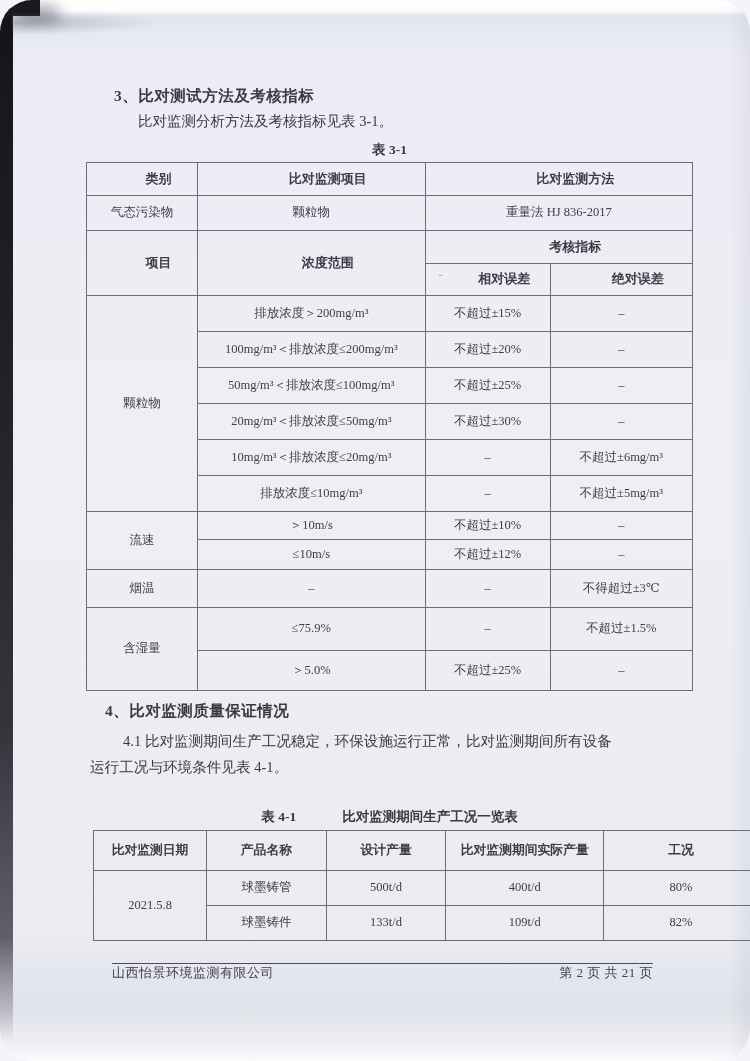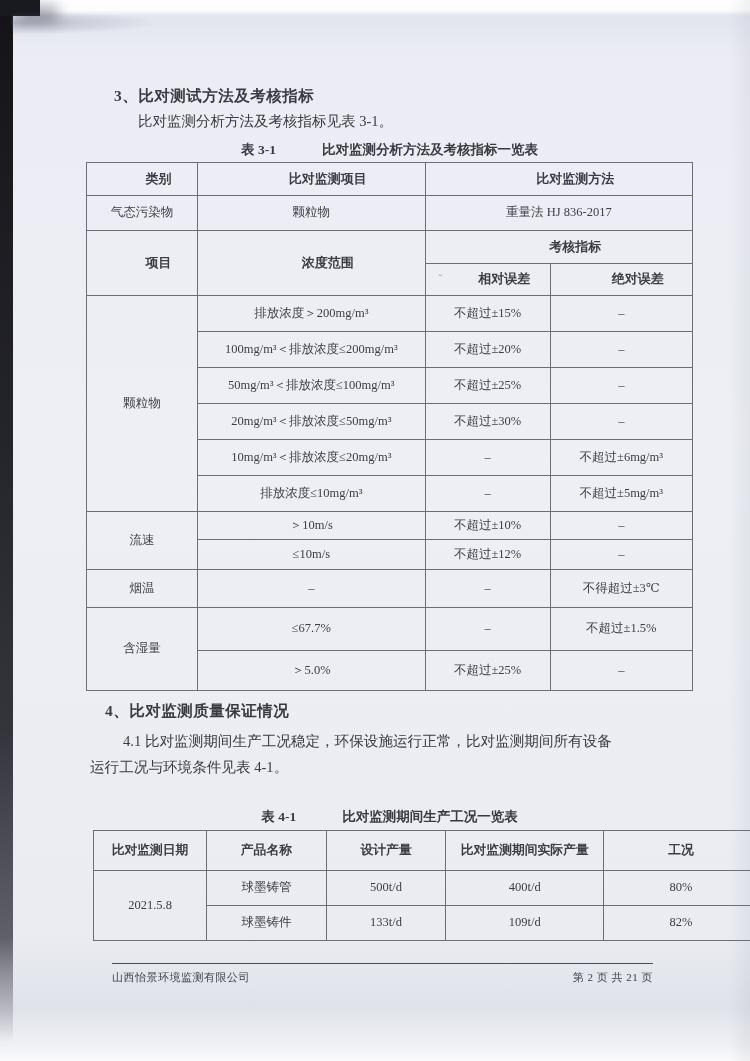--- a/index.html
+++ b/index.html
@@ -12,20 +12,21 @@
   .page {
     position: relative; width: 750px; height: 1061px; overflow: hidden;
     background:
       linear-gradient(180deg,
         #ffffff 0px, #fdfdfe 10px,
         #e2e4ee 16px, #e7e9f1 34px,
         #ecedf4 60px, #edeff5 45%,
         #eaecf2 88%, #e0e2ea 95%,
         #eef0f4 98.5%, #fbfbfd 100%);
     color: #3a3a42;
+    border-radius: 32px;
   }
   .page::after { 
     content:""; position:absolute; top:0; right:0; width:22px; height:100%;
     background: linear-gradient(90deg, rgba(120,125,140,0) 0%, rgba(120,125,140,0.10) 100%);
     pointer-events:none;
   }
   .left-strip {
     position:absolute; left:0; top:0; width:13px; height:1042px;
     background: linear-gradient(180deg, #141418 0%, #23232a 40%, #34343d 70%, #60606b 90%, rgba(96,96,107,0) 100%);
   }
@@ -57,41 +58,40 @@
   .para { font-size:14.6px; line-height:26px; margin:0 0 0 4px; }
   .para .l1 { display:block; text-indent:33px; }
   .para .l2 { display:block; }
   .caption4 { margin-top:28px; margin-bottom:4px; }
 
   .t41 { width:666px; margin-left:7px; border:1.5px solid #5a5a66; }
   .t41 .hd { font-weight:bold; font-size:12.8px; }
 
   .footer {
     position:absolute; left:112px; top:963px; width:541px;
-    border-top:1.5px solid #4c4c55; padding-top:6px;
+    border-top:1.5px solid #4c4c55; padding-top:0;
     display:flex; justify-content:space-between;
-    font-size:11px; color:#3f3f48; letter-spacing:.5px;
+    font-size:13px; color:#3f3f48; letter-spacing:.5px;
   }
 </style>
 </head>
 <body>
 
 <div class="page">
   <div class="left-strip"></div>
   <div class="corner-mark"></div>
   <div class="top-smear"></div>
 
   <div class="content">
 
     <div class="h3">3、比对测试方法及考核指标</div>
     <div class="intro">比对监测分析方法及考核指标见表 3-1。</div>
 
     <div class="caption">
       <span>表 3-1</span>
-      <span>比对监测分析方法及考核指标一览表</span>
     </div>
 
     <table class="t31">
       <colgroup>
         <col style="width:18.3%">
           <col style="width:37.6%">
           <col style="width:20.6%">
           <col style="width:23.5%">
       </colgroup>
       <tbody>
@@ -157,21 +157,21 @@
         <td>–</td>
       </tr>
       <tr style="height:38px">
         <td>烟温</td>
         <td>–</td>
         <td>–</td>
         <td>不得超过±3℃</td>
       </tr>
       <tr style="height:43px">
         <td rowspan="2">含湿量</td>
-        <td>≤67.7%</td>
+        <td>≤75.9%</td>
         <td>–</td>
         <td>不超过±1.5%</td>
       </tr>
       <tr style="height:40px">
         <td>＞5.0%</td>
         <td>不超过±25%</td>
         <td>–</td>
       </tr>
     </tbody>
       </table>

